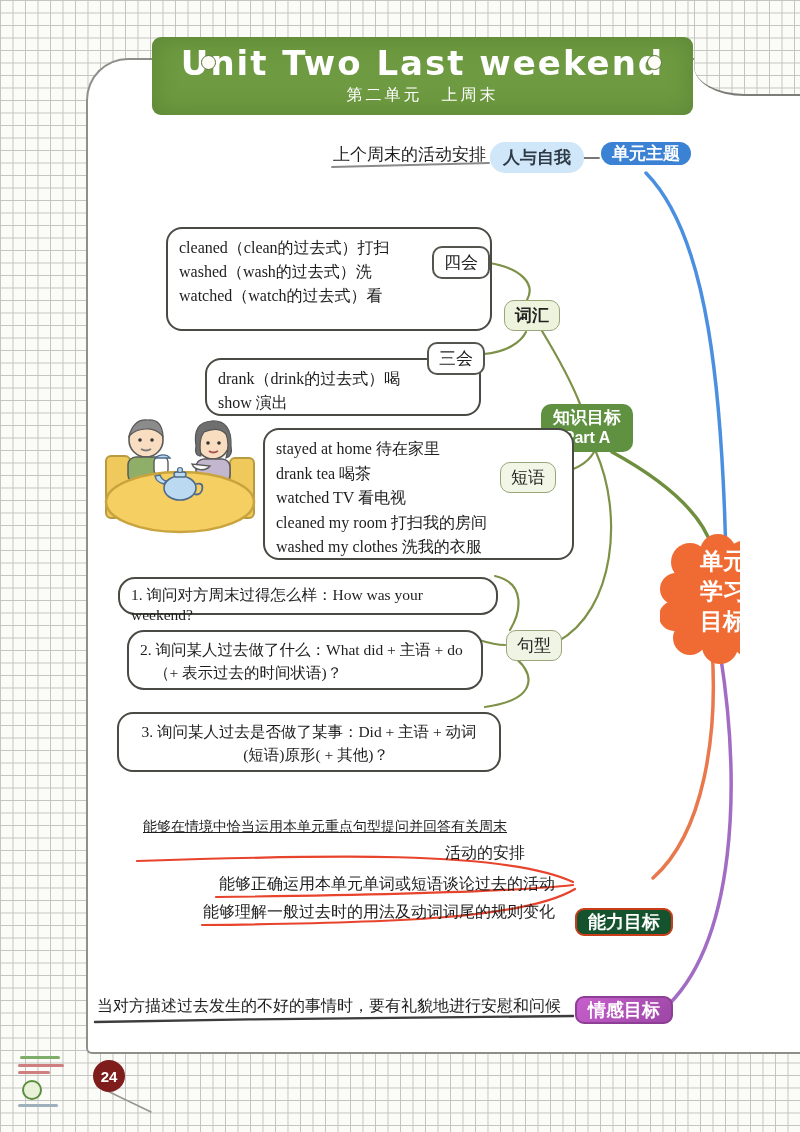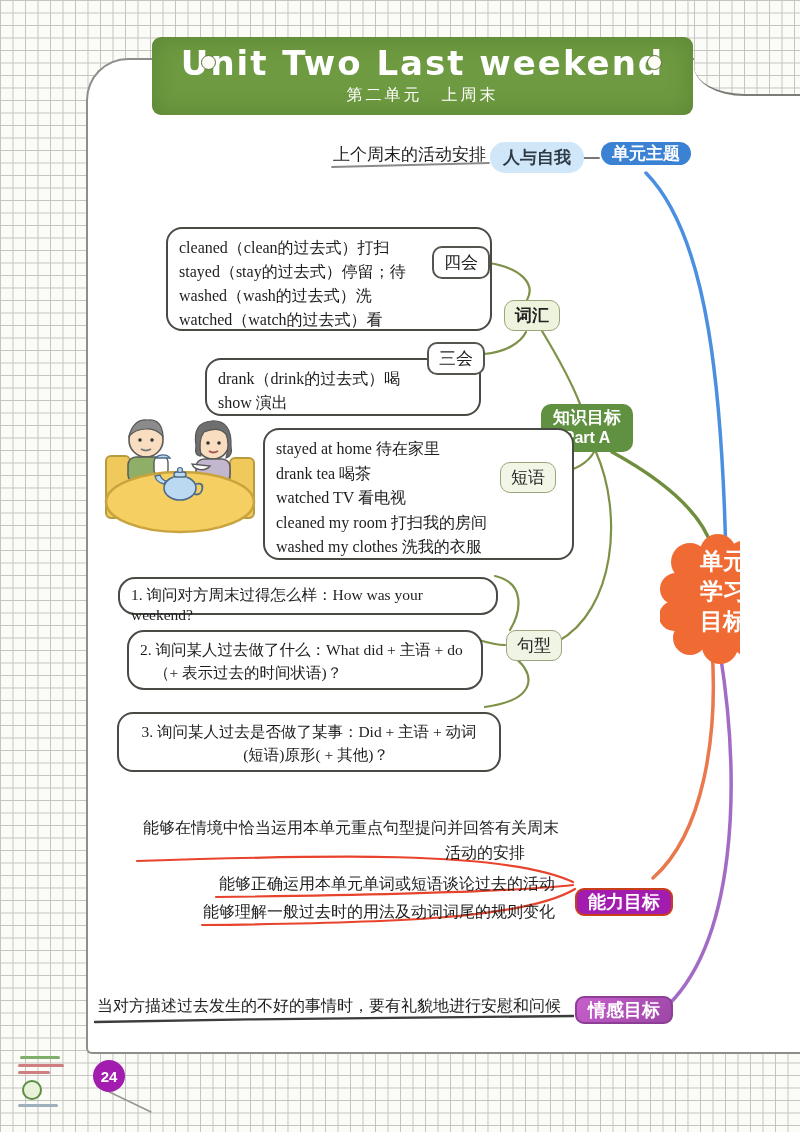--- a/index.html
+++ b/index.html
@@ -34,21 +34,21 @@
        font-family:"Liberation Serif","DejaVu Serif",serif;z-index:7;margin-top:20px;}
   .pill{background:#fff;border:2px solid #55554f;border-radius:10px;color:#222;
         font-size:17px;padding:3px 10px;z-index:7;white-space:nowrap;}
   .pill-green{background:#edf3dc;border:1.5px solid #9aa57c;}
   .tag{color:#fff;font-weight:bold;border-radius:9px;padding:0 11px;z-index:7;white-space:nowrap;}
   .txtline{color:#1d1d1d;z-index:7;white-space:nowrap;}
   svg.connectors{position:absolute;left:0;top:0;z-index:4;}
   #cloud-wrap{left:660px;top:534px;width:104px;height:130px;z-index:5;}
   #cloud-text{left:700px;top:546px;z-index:5;color:#fff;font-weight:bold;font-size:23px;
               line-height:30px;text-align:left;white-space:pre-line;}
-  #badge24{left:93px;top:1060px;width:32px;height:32px;background:#a21caf;border-radius:50%;
+  #badge24{left:93px;top:1060px;width:32px;height:32px;background:#7f1d1d;border-radius:50%;
            color:#fff;font-weight:bold;font-size:15px;display:flex;align-items:center;
            justify-content:center;z-index:7;}
   .mp{z-index:3;border-radius:2px;}
   #illu{left:100px;top:406px;z-index:7;}
 </style>
 </head>
 <body>
 
 <div class="abs" id="sheet"></div>
 <div class="abs" id="grid-patch-tr"></div>
@@ -113,21 +113,20 @@
 </div>
 <div class="abs pin" style="left:201px;top:55px;"></div>
 <div class="abs pin" style="left:647px;top:55px;"></div>
 
 <div class="abs txtline serif" style="left:333px;top:143px;font-size:17px;">上个周末的活动安排</div>
 <div class="abs" style="left:490px;top:142px;background:#cfe7f8;border-radius:15px;padding:4px 13px;font-size:17px;font-weight:bold;color:#2e3b46;z-index:7;">人与自我</div>
 <div class="abs tag" style="left:601px;top:142px;background:#3b82d4;font-size:17px;border-radius:13px;">单元主题</div>
 
 <div class="abs box" style="left:166px;top:207px;width:300px;height:86px;padding:7px 11px;font-size:16px;line-height:24px;">
   <div>cleaned（clean的过去式）打扫</div>
-  <div>stayed（stay的过去式）停留；待</div>
   <div>washed（wash的过去式）洗</div>
   <div>watched（watch的过去式）看</div>
 </div>
 <div class="abs pill" style="left:432px;top:246px;">四会</div>
 
 <div class="abs box" style="left:205px;top:338px;width:250px;height:40px;padding:7px 11px;font-size:16px;line-height:24px;">
   <div>drank（drink的过去式）喝</div>
   <div>show 演出</div>
 </div>
 <div class="abs pill" style="left:427px;top:342px;">三会</div>
@@ -191,25 +190,25 @@
 <div class="abs box" style="left:127px;top:610px;width:330px;height:44px;padding:6px 11px;font-size:15.5px;line-height:23px;border-radius:17px;">
   <div>2. 询问某人过去做了什么：What did + 主语 + do</div>
   <div style="padding-left:14px;">（+ 表示过去的时间状语)？</div>
 </div>
 <div class="abs box" style="left:117px;top:692px;width:346px;height:44px;padding:6px 17px;font-size:15.5px;line-height:23px;border-radius:16px;text-align:center;">
   <div>3. 询问某人过去是否做了某事：Did + 主语 + 动词</div>
   <div style="padding-left:14px;">(短语)原形( + 其他)？</div>
 </div>
 <div class="abs pill pill-green" style="left:506px;top:630px;background:#f0f4e4;">句型</div>
 
-<div class="abs txtline serif" style="left:143px;top:818px;font-size:16px;">能够在情境中恰当运用本单元重点句型提问并回答有关周末</div>
+<div class="abs txtline serif" style="left:143px;top:818px;font-size:14px;text-decoration:underline;">能够在情境中恰当运用本单元重点句型提问并回答有关周末</div>
 <div class="abs txtline serif" style="left:445px;top:843px;font-size:16px;text-align:right;">活动的安排</div>
 <div class="abs txtline serif" style="left:219px;top:874px;font-size:16px;">能够正确运用本单元单词或短语谈论过去的活动</div>
 <div class="abs txtline serif" style="left:203px;top:902px;font-size:16px;">能够理解一般过去时的用法及动词词尾的规则变化</div>
-<div class="abs tag" style="left:575px;top:888px;background:#a21caf;border:2px solid #c93d18;font-size:18px;">能力目标</div>
+<div class="abs tag" style="left:575px;top:908px;background:#14532d;border:2px solid #c93d18;font-size:18px;">能力目标</div>
 
 <div class="abs txtline serif" style="left:97px;top:996px;font-size:16px;">当对方描述过去发生的不好的事情时，要有礼貌地进行安慰和问候</div>
 <div class="abs tag" style="left:575px;top:996px;background:linear-gradient(135deg,#c75fcc,#9c47a6);border:2px solid #8d3f96;font-size:18px;">情感目标</div>
 
 <div class="abs" id="badge24">24</div>
 
 <div class="abs mp" style="left:20px;top:1056px;width:40px;height:3px;background:#7fae6b;"></div>
 <div class="abs mp" style="left:18px;top:1064px;width:46px;height:3px;background:#cf7f7f;"></div>
 <div class="abs mp" style="left:18px;top:1071px;width:32px;height:3px;background:#cf7f7f;"></div>
 <div class="abs mp" style="left:22px;top:1080px;width:16px;height:16px;border:2px solid #5a8f3f;border-radius:50%;background:#e9f2d9;"></div>

